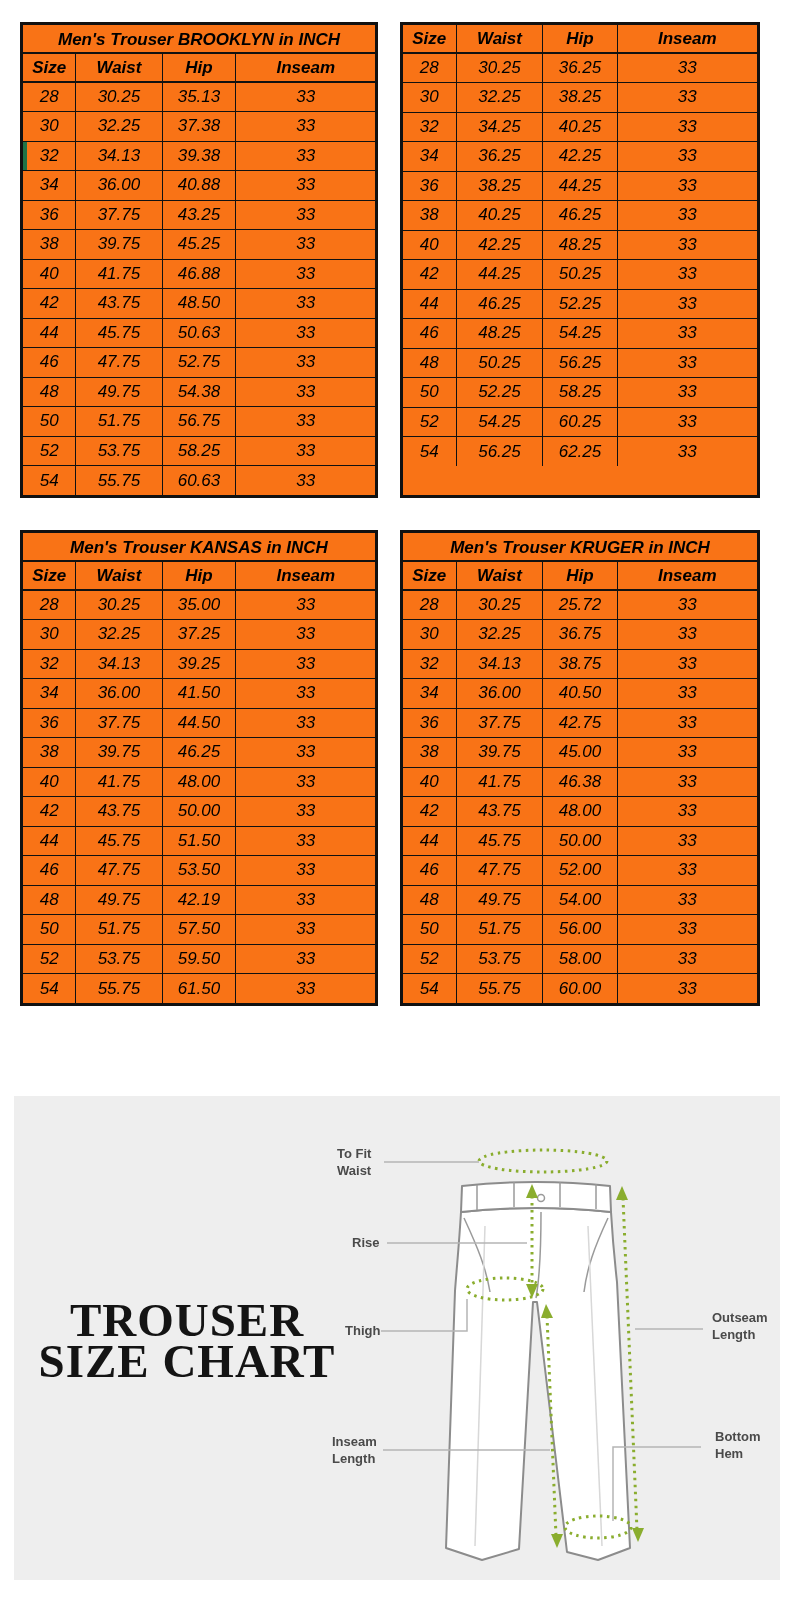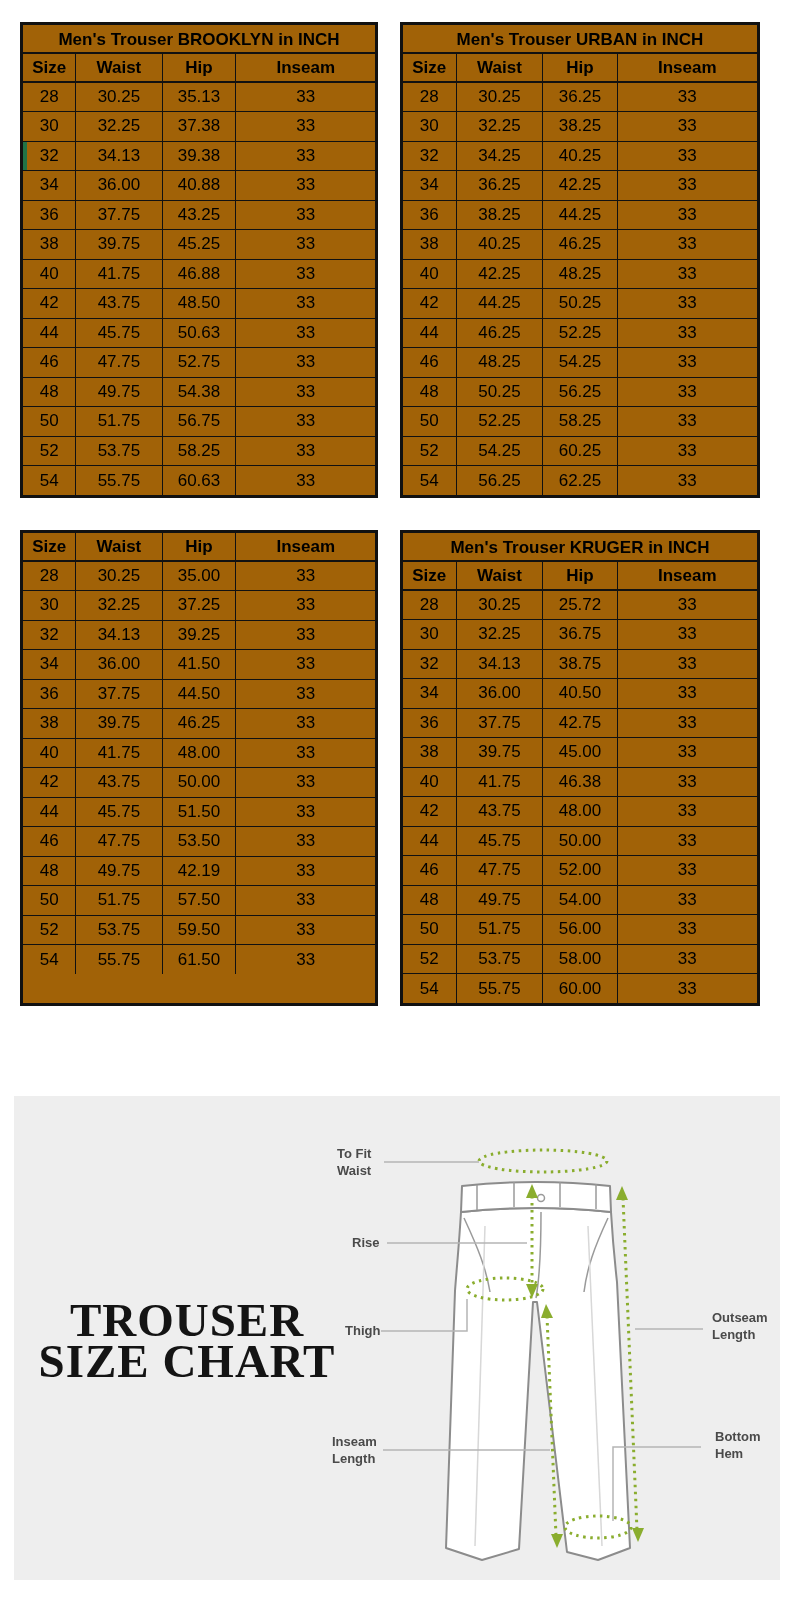--- a/index.html
+++ b/index.html
@@ -18,21 +18,22 @@
     font-family:"Liberation Sans",sans-serif;color:#000;
     overflow:hidden;
   }
   .tables-grid{
     position:absolute;top:22px;left:20px;width:740px;
     display:grid;grid-template-columns:358px 360px;
     column-gap:22px;row-gap:32px;
   }
   .size-table{
     border:3px solid var(--border-black);
-    background:#a16207;
+    background:#f97316;
+    font-style:italic;
   }
   .tbl-title{
     height:29px;line-height:29px;text-align:center;
     font-weight:bold;font-size:17px;
     border-bottom:2px solid var(--border-black);
     white-space:nowrap;
   }
   table{width:100%;border-collapse:collapse;table-layout:fixed;}
   col.c-size{width:15%;}
   col.c-waist{width:24.5%;}
@@ -170,21 +171,20 @@
             <td>54</td>
             <td>55.75</td>
             <td>60.63</td>
             <td>33</td>
           </tr>
         </tbody>
     </table>
   </section>
 
   <section class="size-table">
-    <div class="tbl-title">Men's Trouser URBAN in INCH</div>
     <table>
       <colgroup>
           <col class="c-size">
           <col class="c-waist">
           <col class="c-hip">
           <col class="c-inseam">
         </colgroup>
       <thead>
         <tr>
           <th>Size</th>
@@ -276,20 +276,21 @@
             <td>54</td>
             <td>56.25</td>
             <td>62.25</td>
             <td>33</td>
           </tr>
         </tbody>
     </table>
   </section>
 
   <section class="size-table">
+    <div class="tbl-title">Men's Trouser KANSAS in INCH</div>
     <table>
       <colgroup>
           <col class="c-size">
           <col class="c-waist">
           <col class="c-hip">
           <col class="c-inseam">
         </colgroup>
       <thead>
         <tr>
           <th>Size</th>

